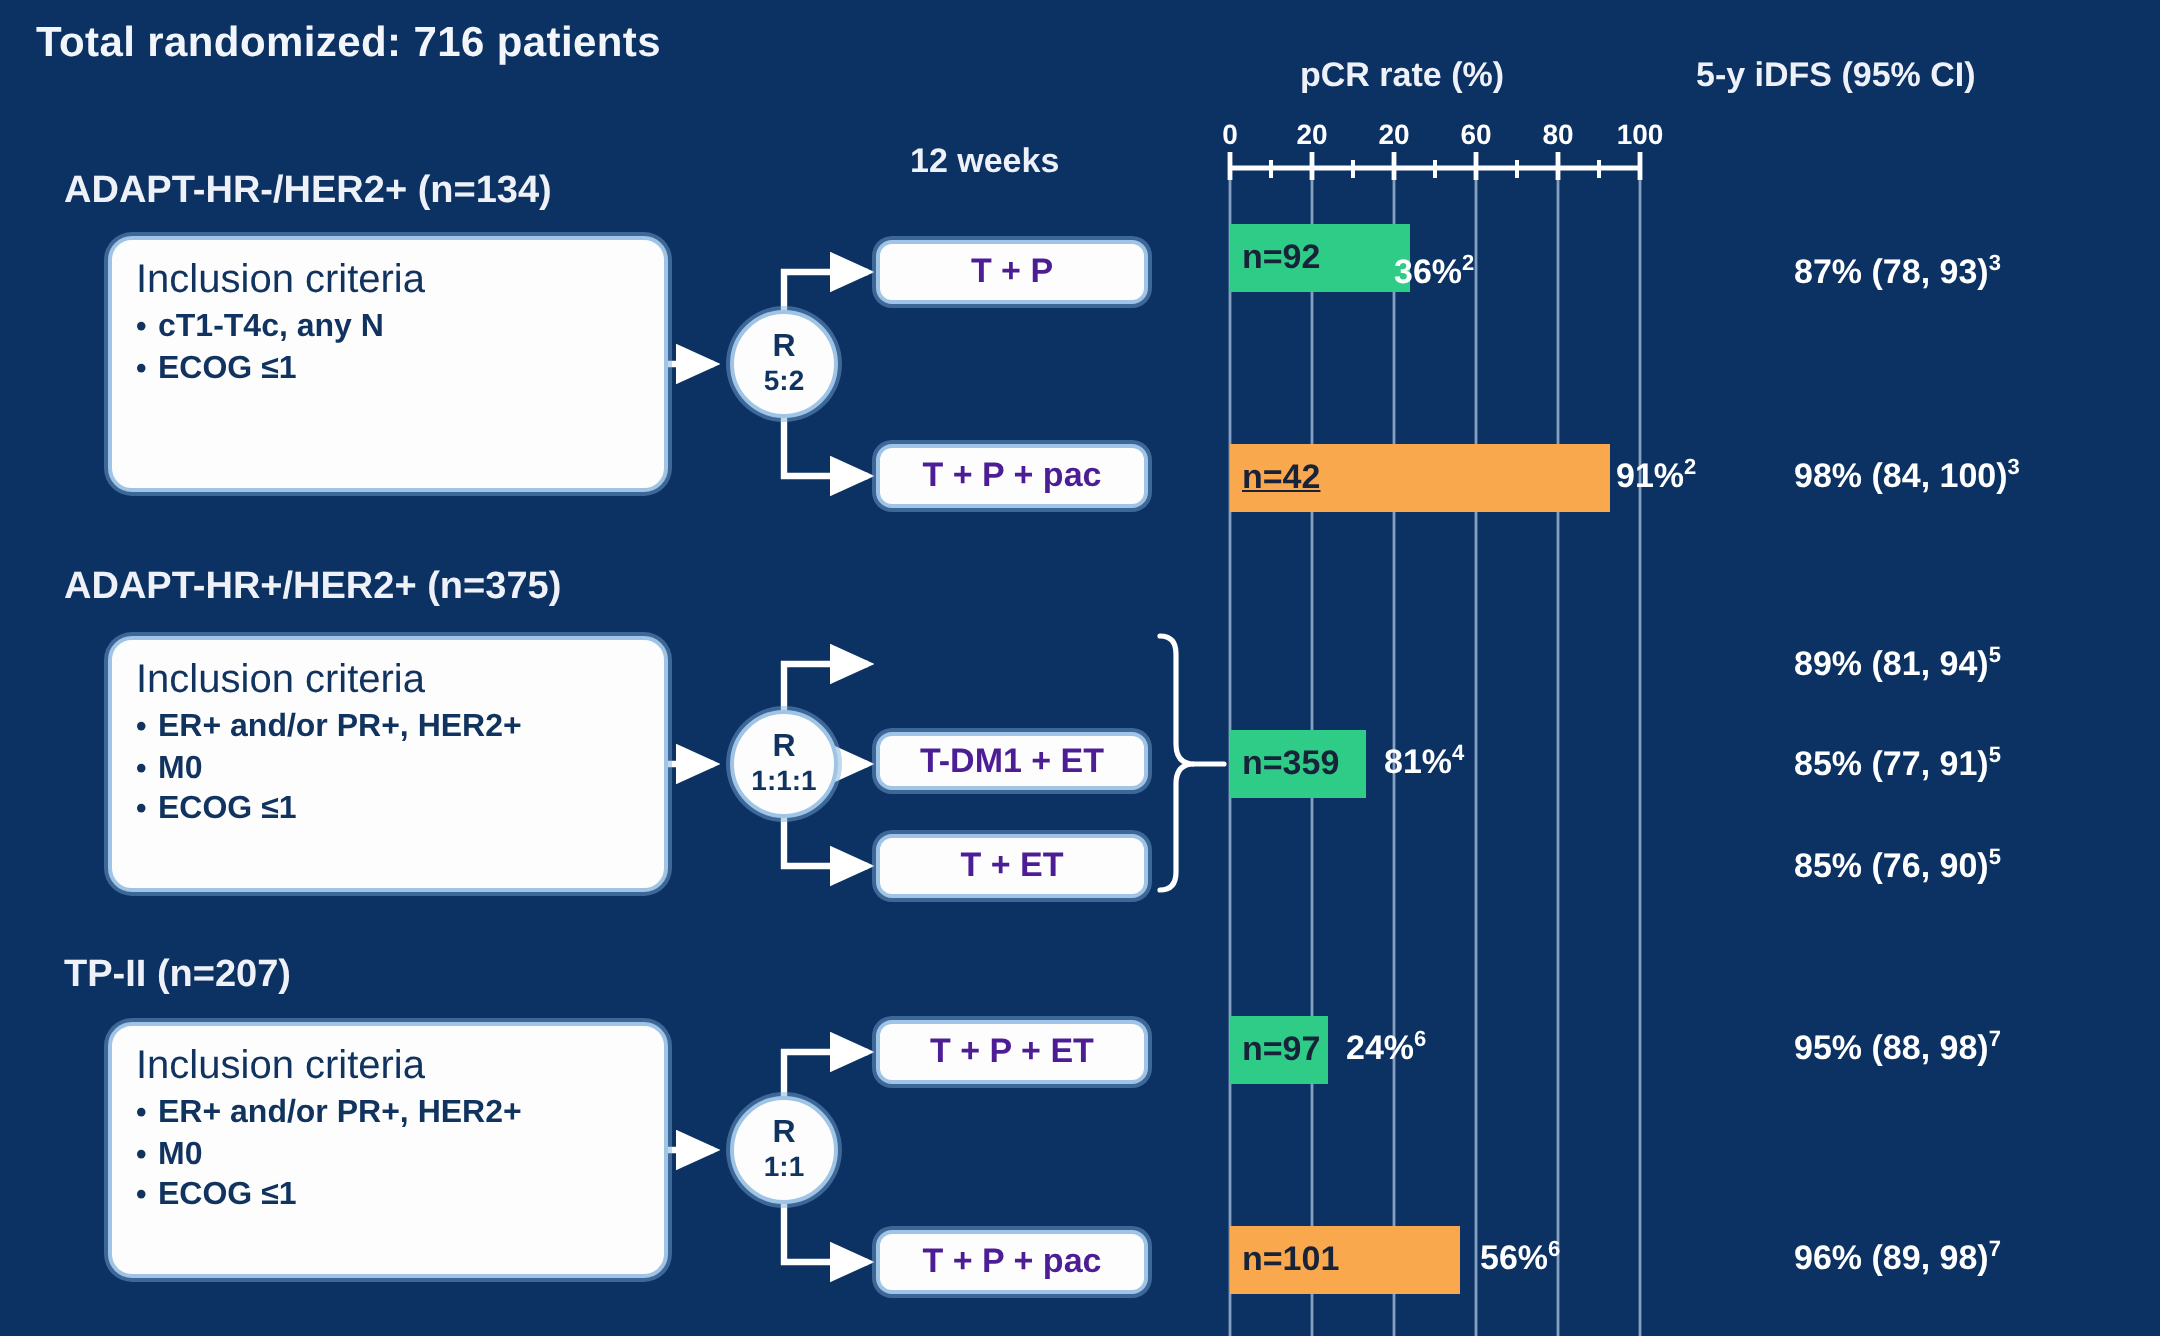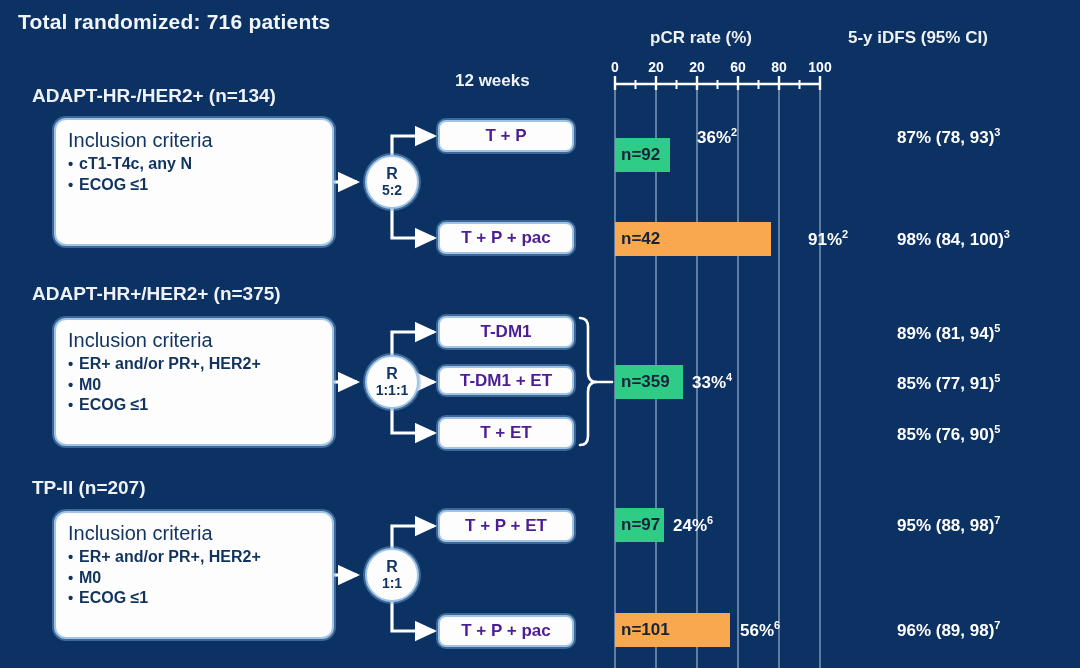--- a/index.html
+++ b/index.html
@@ -262,26 +262,26 @@
   </div>
 
   <div class="rand-circle" style="left:365px; top:155px;">
     <span class="r-letter">R</span>
     <span class="r-ratio">5:2</span>
   </div>
 
   <div class="arm-box" style="left:438px; top:120px; width:136px; height:32px;">T + P</div>
   <div class="arm-box" style="left:438px; top:222px; width:136px; height:32px;">T + P + pac</div>
 
-  <div class="bar green" style="left:615px; top:138px; width:55px;">n=92</div>
+  <div class="bar green" style="left:615px; top:112px; width:90px;">n=92</div>
   <div class="pct-label" style="left:697px; top:126px;">
     <span>36%</span><sup>2</sup>
   </div>
 
-  <div class="bar orange" style="left:615px; top:222px; width:156px;">n=42</div>
+  <div class="bar orange" style="left:615px; top:222px; width:190px;text-decoration:underline;">n=42</div>
   <div class="pct-label" style="left:808px; top:228px;">
     <span>91%</span><sup>2</sup>
   </div>
 
   <div class="idfs" style="left:897px; top:126px;">
     <span>87% (78, 93)</span><sup>3</sup>
   </div>
   <div class="idfs" style="left:897px; top:228px;">
     <span>98% (84, 100)</span><sup>3</sup>
   </div>
@@ -295,27 +295,26 @@
       <li>M0</li>
       <li>ECOG ≤1</li>
     </ul>
   </div>
 
   <div class="rand-circle" style="left:365px; top:355px;">
     <span class="r-letter">R</span>
     <span class="r-ratio">1:1:1</span>
   </div>
 
-  <div class="arm-box" style="left:438px; top:316px; width:136px; height:32px;">T-DM1</div>
   <div class="arm-box" style="left:438px; top:366px; width:136px; height:29px;">T-DM1 + ET</div>
   <div class="arm-box" style="left:438px; top:417px; width:136px; height:32px;">T + ET</div>
 
   <div class="bar green" style="left:615px; top:365px; width:67.6px;">n=359</div>
   <div class="pct-label" style="left:692px; top:371px;">
-    <span>33%</span><sup>4</sup>
+    <span>81%</span><sup>4</sup>
   </div>
 
   <div class="idfs" style="left:897px; top:322px;">
     <span>89% (81, 94)</span><sup>5</sup>
   </div>
   <div class="idfs" style="left:897px; top:372px;">
     <span>85% (77, 91)</span><sup>5</sup>
   </div>
   <div class="idfs" style="left:897px; top:423px;">
     <span>85% (76, 90)</span><sup>5</sup>

